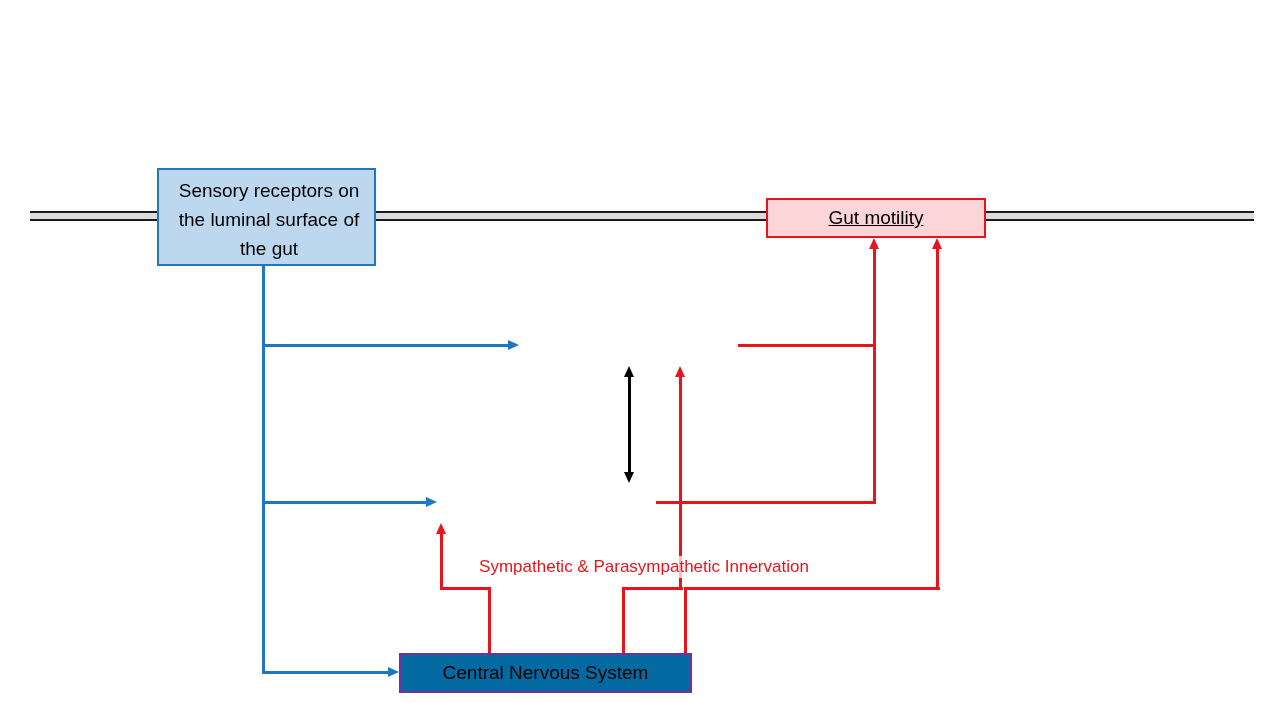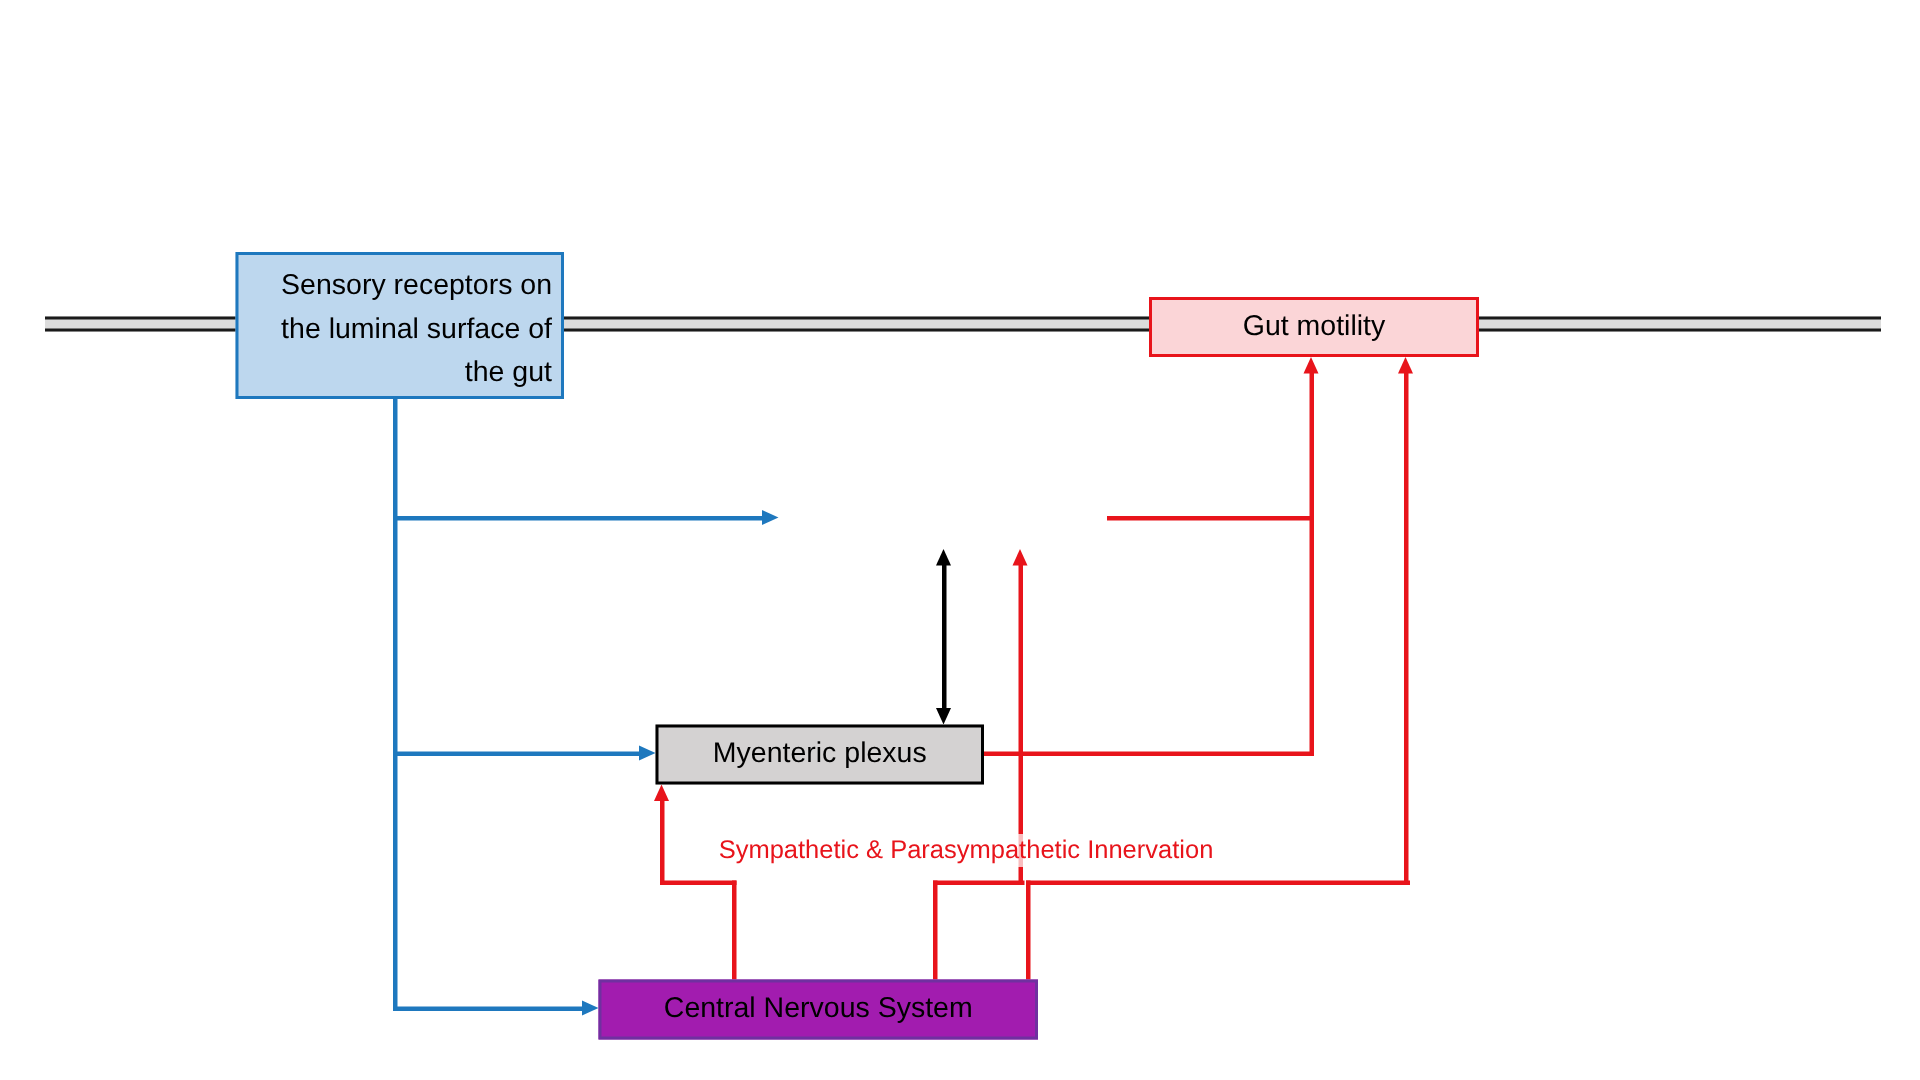--- a/index.html
+++ b/index.html
@@ -14,21 +14,21 @@
     border-top:2px solid #1a1a1a;border-bottom:2px solid #1a1a1a;background:#dcdcdc;
     z-index:1;
   }
   
   .box{
     box-sizing:border-box;border:2px solid #000;z-index:3;
     display:flex;align-items:center;justify-content:center;
     font-size:19px;line-height:22px;text-align:center;
   }
   .box.multiline{
-    display:block;text-align:right;padding:6px 6px 6px 11px;line-height:29px;
+    display:block;text-align:center;padding:6px 6px 6px 11px;line-height:29px;
   }
   #box-sensory   {left:157px;top:168px;width:219px;height:98px;}
   #box-gutmotility{left:766px;top:198px;width:220px;height:40px;}
   #box-submucosal{left:519px;top:326px;width:219px;height:40px;}
   #box-myenteric {left:437px;top:483px;width:219px;height:40px;}
   #box-cns       {left:399px;top:653px;width:293px;height:40px;}
   
   #title{left:376px;top:85px;width:500px;text-align:center;font-size:20px;z-index:2;}
   #annotation{
     left:455px;top:556px;width:378px;text-align:center;font-size:17px;
@@ -82,25 +82,22 @@
   <div class="abs line red" style="left:873px;top:247px;width:3px;height:257px;"></div>
   <div class="abs arr arr-up-red" style="left:869px;top:238px;"></div>
 
   <div class="abs line black" style="left:628px;top:375px;width:3px;height:98px;"></div>
   <div class="abs arr arr-up-black" style="left:624px;top:366px;"></div>
   <div class="abs arr arr-down-black" style="left:624px;top:472px;"></div>
 
   <div class="abs box multiline" id="box-sensory" style="background: rgb(189, 215, 238); border-color: rgb(30, 120, 190);">
     <span>Sensory receptors on the luminal surface of the gut</span>
   </div>
-  <div class="abs box" id="box-gutmotility" style="background: rgb(251, 213, 215); border-color: rgb(232, 20, 27);">
+  <div class="abs box" id="box-gutmotility" style="background: rgb(251, 213, 215); border-color: rgb(232, 20, 27); text-decoration: underline;">
     <span>Gut motility</span>
   </div>
-  <div class="abs box" id="box-myenteric" style="background: rgb(212, 210, 210); border-color: rgb(0, 0, 0);">
-    <span>Myenteric plexus</span>
-  </div>
-  <div class="abs box" id="box-cns" style="background: #a21caf; border-color: rgb(112, 48, 160);">
+  <div class="abs box" id="box-cns" style="background: #0369a1; border-color: rgb(112, 48, 160);">
     <span>Central Nervous System</span>
   </div>
 
   <div class="abs" id="annotation">Sympathetic &amp; Parasympathetic Innervation</div>
 
 </div>
 
 </body></html>

